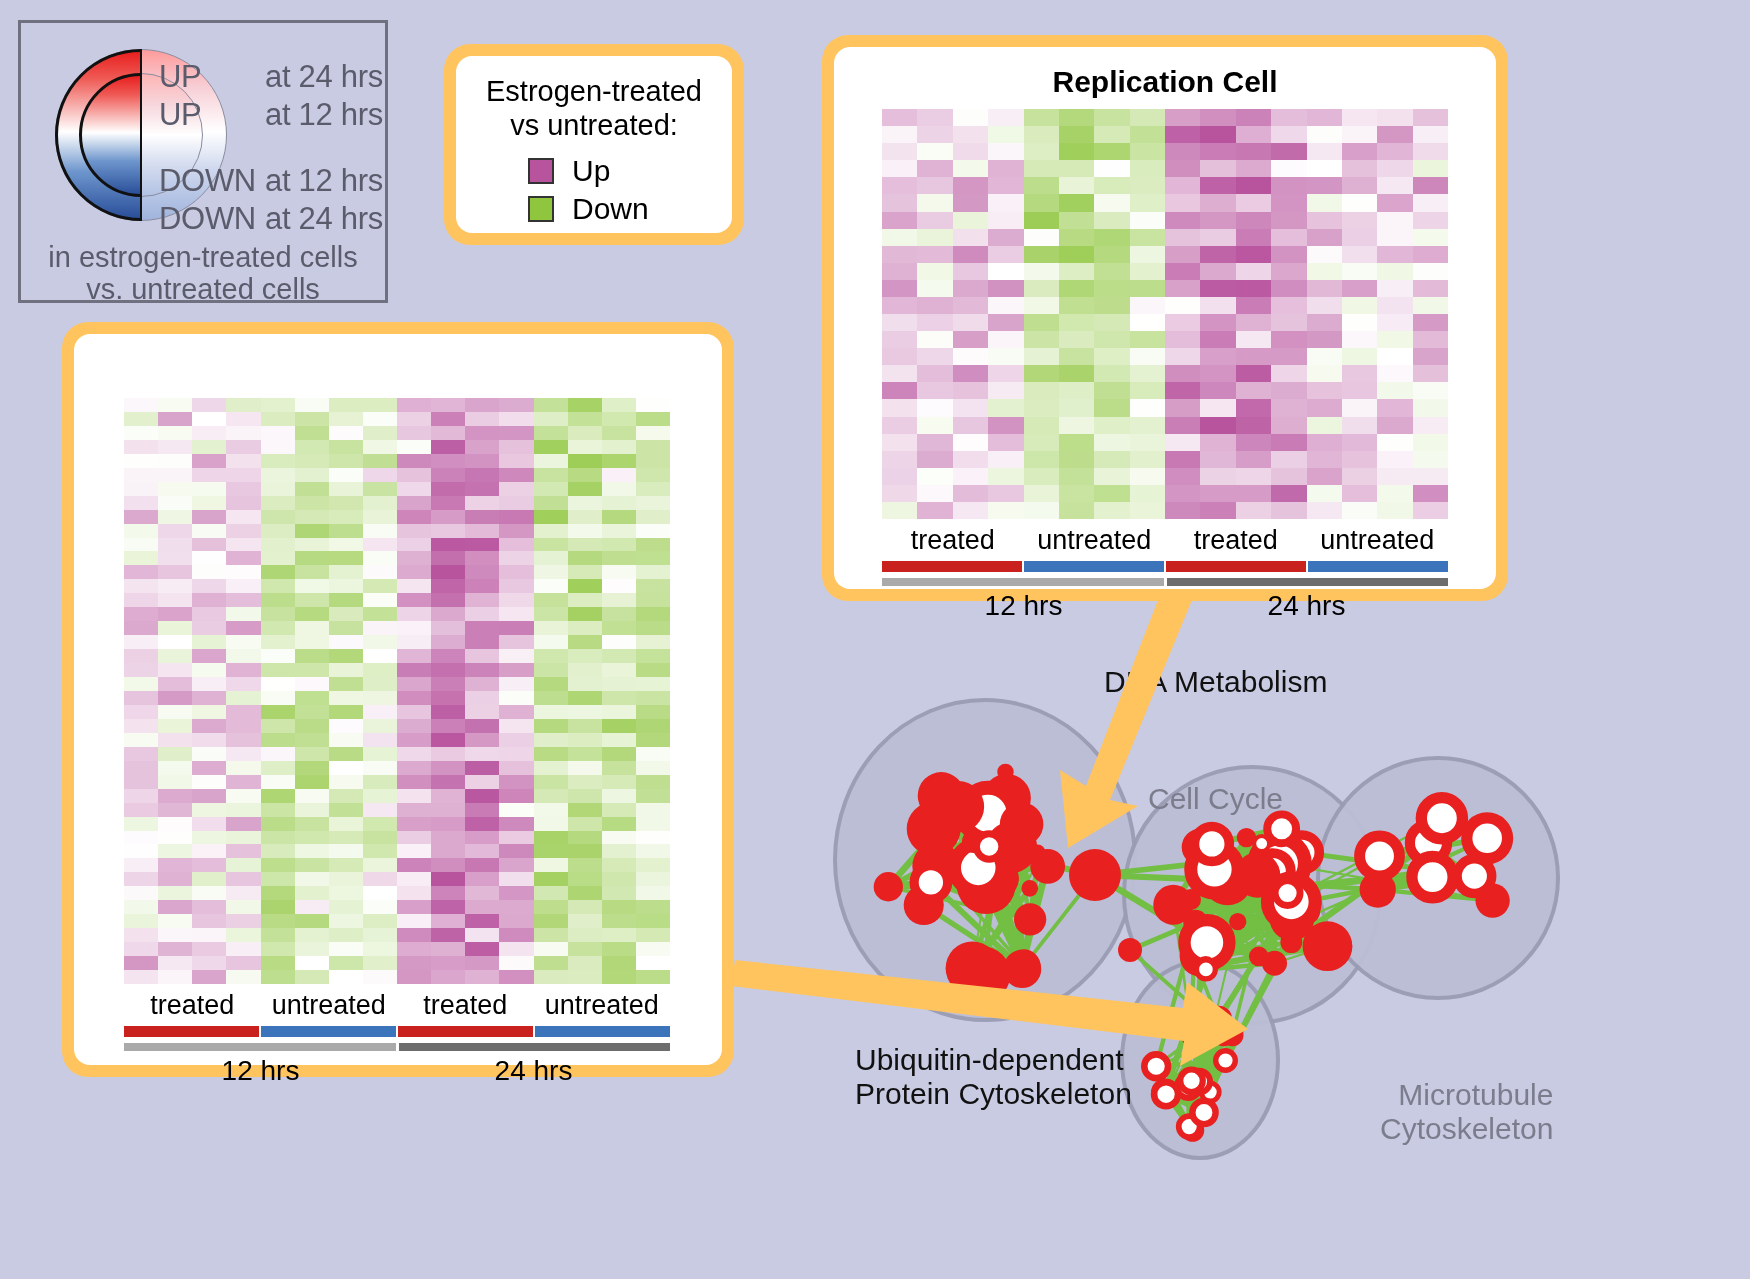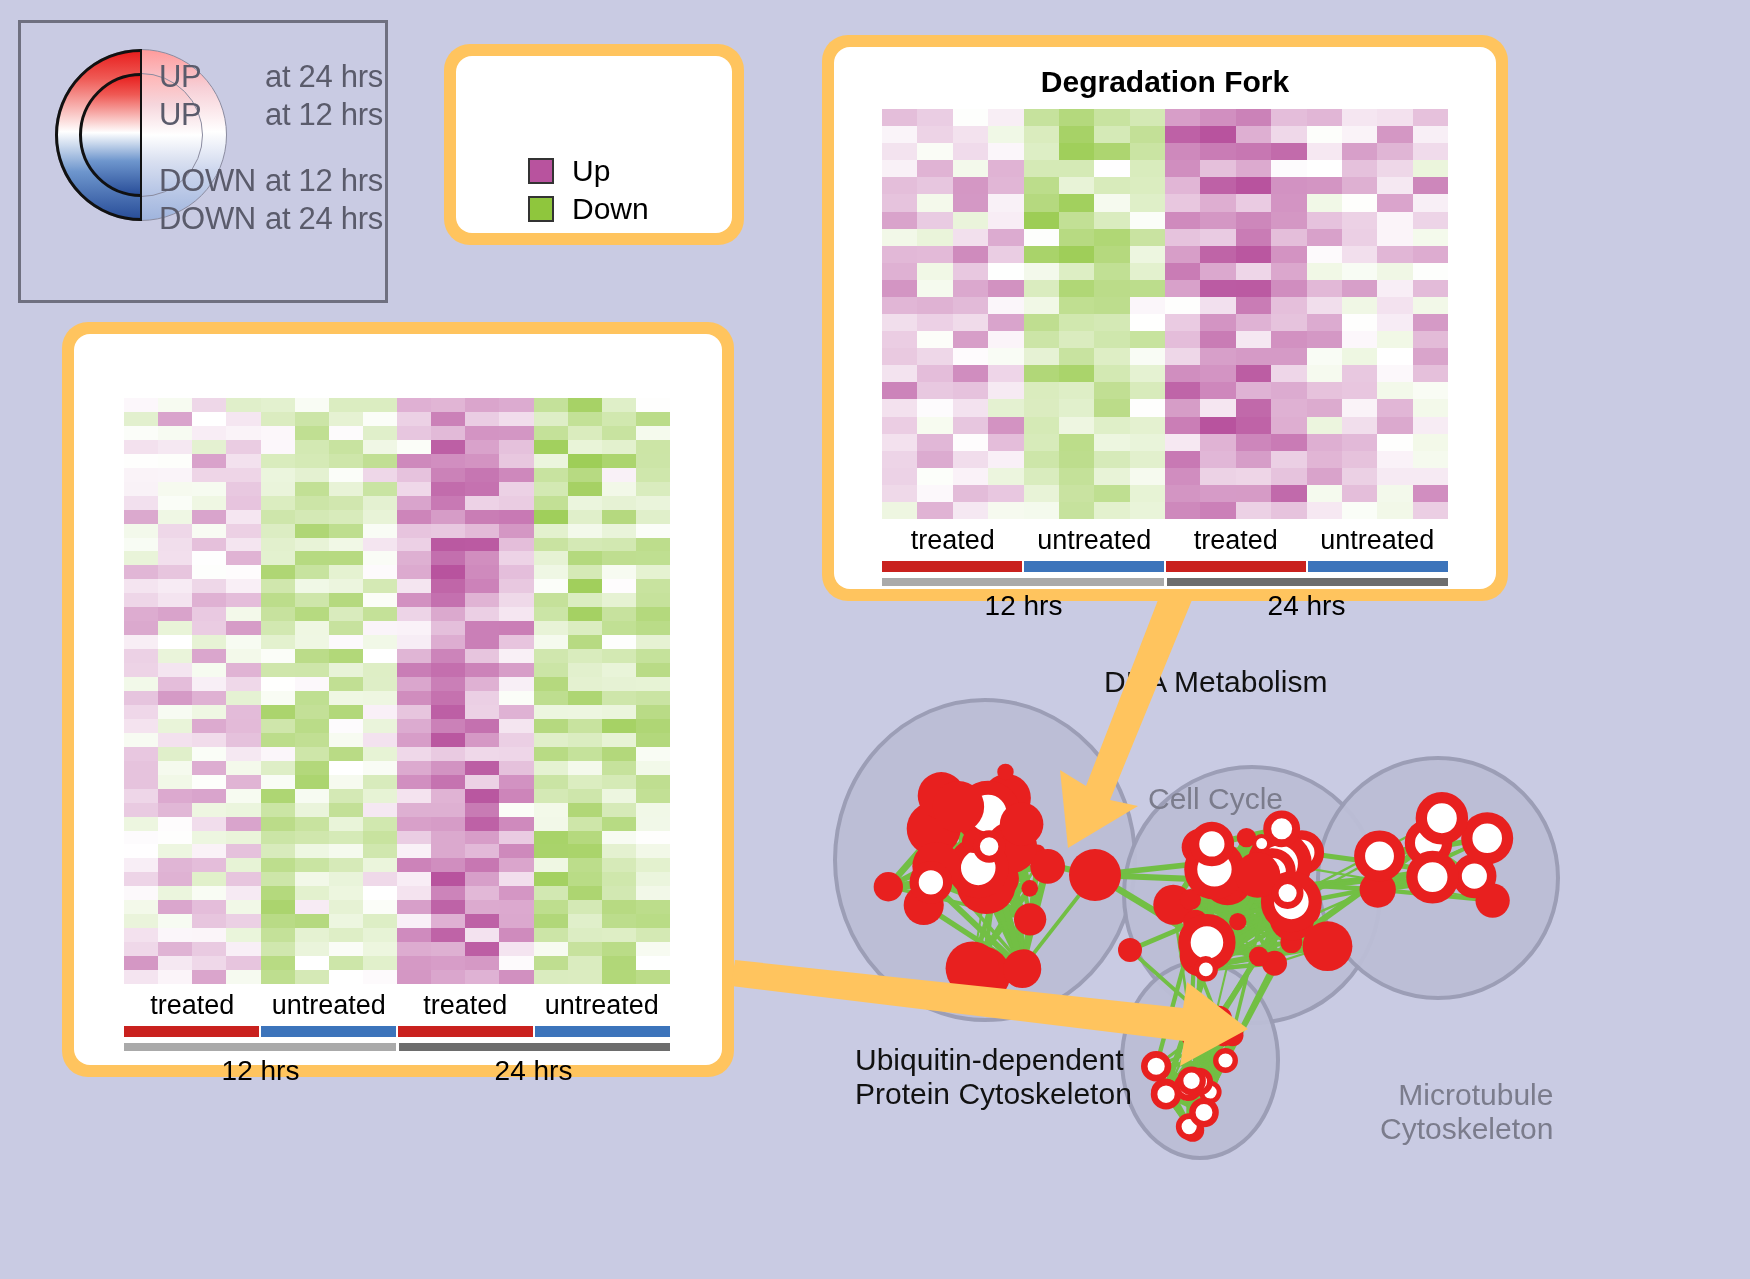--- a/index.html
+++ b/index.html
@@ -122,38 +122,42 @@
       </div>
     <div class="abs" id="half-inner">
         <div class="fill"></div>
       </div>
     <div class="abs" id="key-divider"></div>
   </div>
   <div class="key-row" id="kr0"><span class="kw1">UP</span><span class="kw2">at 24 hrs</span></div>
   <div class="key-row" id="kr1"><span class="kw1">UP</span><span class="kw2">at 12 hrs</span></div>
   <div class="key-row" id="kr2"><span class="kw1">DOWN</span><span class="kw2">at 12 hrs</span></div>
   <div class="key-row" id="kr3"><span class="kw1">DOWN</span><span class="kw2">at 24 hrs</span></div>
+  <div id="key-caption" style="white-space:pre-line">in estrogen-treated cells
+vs. untreated cells</div>
 </div>
 
 <div class="abs opanel" id="legend-panel">
   <div class="inner">
+    <div id="legend-title">Estrogen-treated
+vs untreated:</div>
     <div class="leg-item" id="leg-up">
       <span class="leg-swatch" id="sw-up" style="background: rgb(184, 83, 158);"></span>
       <span class="leg-label">Up</span>
     </div>
     <div class="leg-item" id="leg-down">
       <span class="leg-swatch" id="sw-down" style="background: rgb(143, 198, 61);"></span>
       <span class="leg-label">Down</span>
     </div>
   </div>
 </div>
 
 <div class="abs opanel" id="rf-panel">
   <div class="inner">
-    <div class="panel-title" id="rf-title">Degradation Fork</div>
+    <div class="panel-title" id="rf-title">Replication Cell</div>
     <div class="heatmap" id="rf-heatmap" style="left: 48px; top: 62px; width: 566px; height: 410px; grid-template-columns: repeat(16, 1fr); grid-template-rows: repeat(24, 1fr);">
         <div class="hcell" style="background: rgb(228, 190, 218);"></div>
         <div class="hcell" style="background: rgb(234, 205, 227);"></div>
         <div class="hcell" style="background: rgb(253, 254, 252);"></div>
         <div class="hcell" style="background: rgb(248, 238, 245);"></div>
         <div class="hcell" style="background: rgb(198, 226, 157);"></div>
         <div class="hcell" style="background: rgb(180, 217, 125);"></div>
         <div class="hcell" style="background: rgb(200, 227, 160);"></div>
         <div class="hcell" style="background: rgb(212, 233, 181);"></div>
         <div class="hcell" style="background: rgb(215, 158, 200);"></div>

